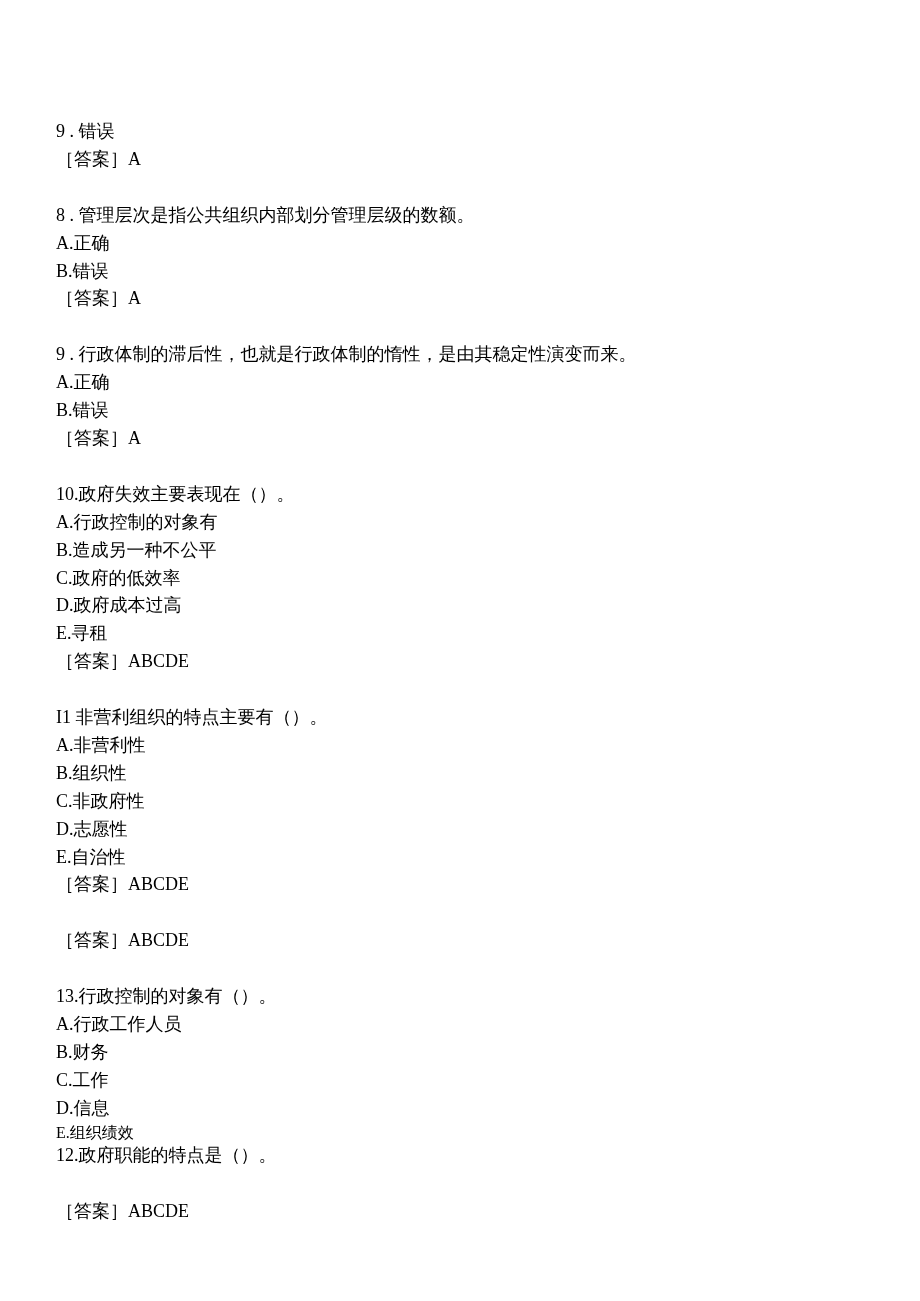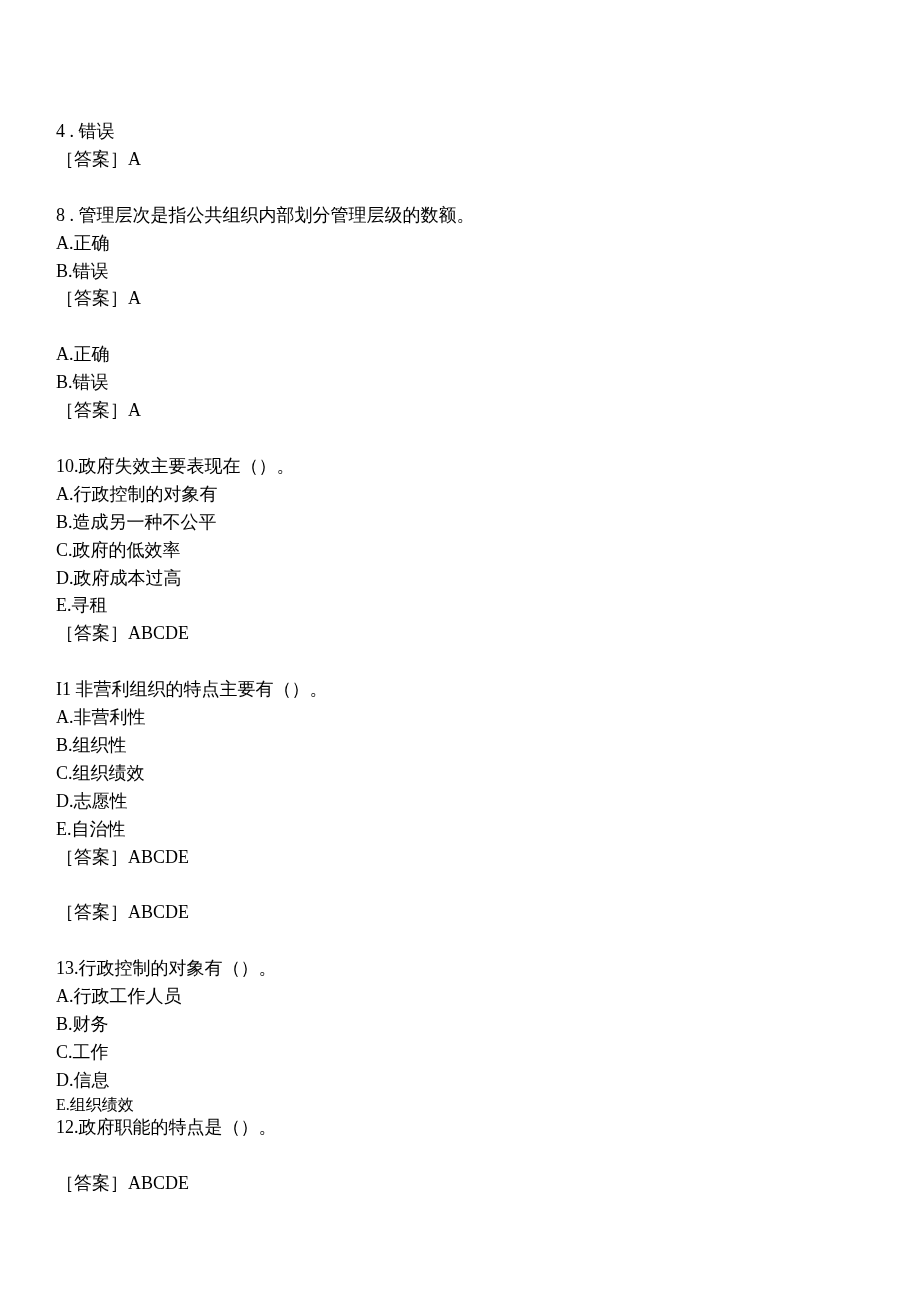--- a/index.html
+++ b/index.html
@@ -24,48 +24,49 @@
     }
     .line {
       white-space: pre;
     }
   </style>
 </head>
 <body>
 
 <div id="content">
     <div class="block">
-      <div class="line">4 . 错误</div>
+      <div class="line">9 . 错误</div>
       <div class="line">［答案］A</div>
     </div>
     <div class="block">
       <div class="line">8 . 管理层次是指公共组织内部划分管理层级的数额。</div>
       <div class="line">A.正确</div>
       <div class="line">B.错误</div>
       <div class="line">［答案］A</div>
     </div>
     <div class="block">
+      <div class="line">9 . 行政体制的滞后性，也就是行政体制的惰性，是由其稳定性演变而来。</div>
       <div class="line">A.正确</div>
       <div class="line">B.错误</div>
       <div class="line">［答案］A</div>
     </div>
     <div class="block">
       <div class="line">10.政府失效主要表现在（）。</div>
       <div class="line">A.行政控制的对象有</div>
       <div class="line">B.造成另一种不公平</div>
       <div class="line">C.政府的低效率</div>
       <div class="line">D.政府成本过高</div>
       <div class="line">E.寻租</div>
       <div class="line">［答案］ABCDE</div>
     </div>
     <div class="block">
       <div class="line">I1 非营利组织的特点主要有（）。</div>
       <div class="line">A.非营利性</div>
       <div class="line">B.组织性</div>
-      <div class="line">C.组织绩效</div>
+      <div class="line">C.非政府性</div>
       <div class="line">D.志愿性</div>
       <div class="line">E.自治性</div>
       <div class="line">［答案］ABCDE</div>
     </div>
     <div class="block">
       <div class="line">［答案］ABCDE</div>
     </div>
     <div class="block">
       <div class="line">13.行政控制的对象有（）。</div>
       <div class="line">A.行政工作人员</div>

